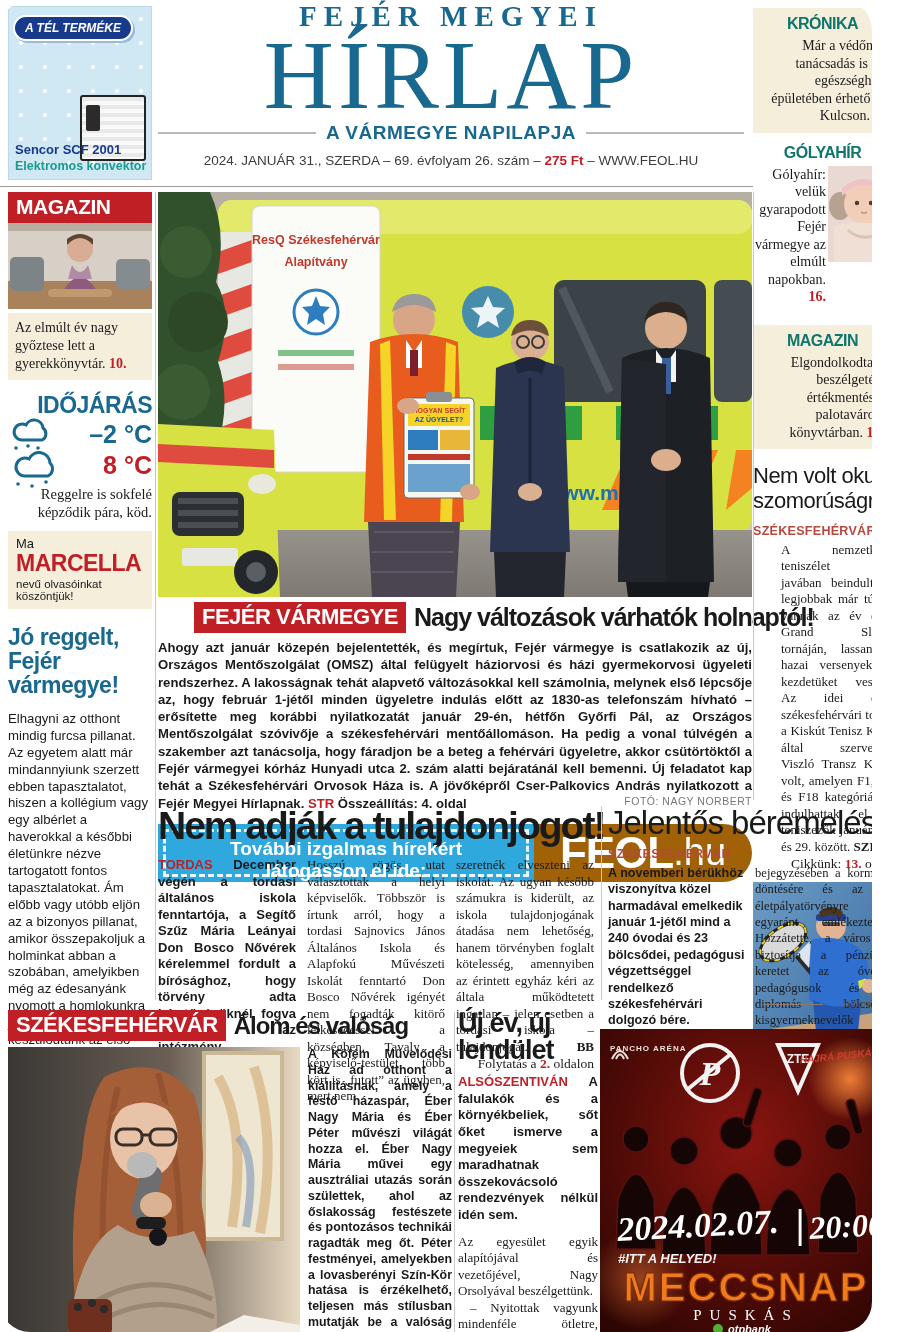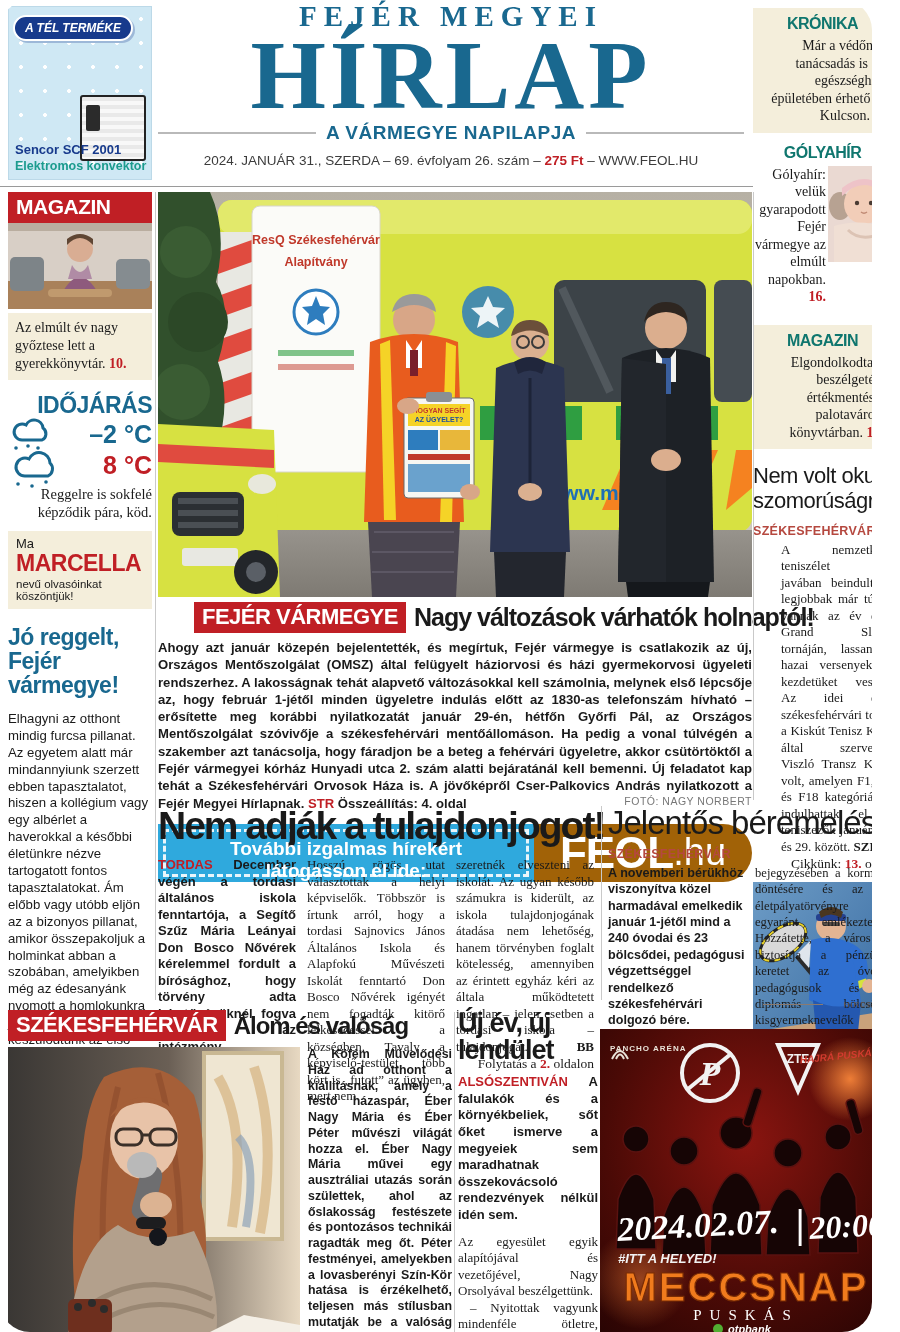--- a/index.html
+++ b/index.html
@@ -22,21 +22,21 @@
   .promo-sticker:after{content:"";position:absolute;left:2px;bottom:2px;width:22px;height:22px;
      background:linear-gradient(135deg,#fff 50%,#bfe0cd 50%);border-radius:0 0 0 40px;}
   .promo-product{position:absolute;right:5px;top:88px;width:62px;height:62px;background:#f4f4f4;
      border:2px solid #222;border-radius:3px;
      background-image:repeating-linear-gradient(180deg,#e9e9e9 0 4px,#f8f8f8 4px 8px);}
   .promo-product i{position:absolute;left:4px;top:8px;width:14px;height:26px;background:#2b2b2b;border-radius:2px;}
   .promo-name{position:absolute;left:6px;bottom:22px;color:#173a8c;font-weight:bold;font-size:13px;}
   .promo-desc{position:absolute;left:6px;bottom:6px;color:#1c9b8e;font-weight:bold;font-size:12.5px;}
   .masthead{left:158px;top:2px;width:586px;text-align:center;color:#19688f;}
   .mh-top{font-family:"Liberation Serif",serif;font-weight:bold;font-size:29px;letter-spacing:7px;line-height:1;}
-  .mh-main{font-family:"Liberation Serif",serif;font-weight:bold;font-size:97px;line-height:.92;letter-spacing:4px;}
+  .mh-main{font-family:"Liberation Serif",serif;font-weight:normal;font-size:97px;line-height:.92;letter-spacing:4px;}
   .mh-tagrow{display:flex;align-items:center;gap:10px;margin-top:2px;}
   .mh-tagrow .line{flex:1;height:2px;background:#b9b9b9;}
   .mh-tag{font-weight:bold;font-size:19px;letter-spacing:.5px;color:#19688f;}
   .dateline{margin-top:9px;font-size:13.5px;color:#3c3c3c;}
   .dateline b{color:#c01f25;}
   .hrule{left:0;top:186px;width:900px;height:1px;background:#9a9a9a;}
   
   .col-right{left:753px;top:8px;width:139px;}
   .tease{background:#f4eedb;padding:7px 8px 8px;margin-bottom:11px;}
   .tease.white{background:#fff;padding:0 0 8px;}

